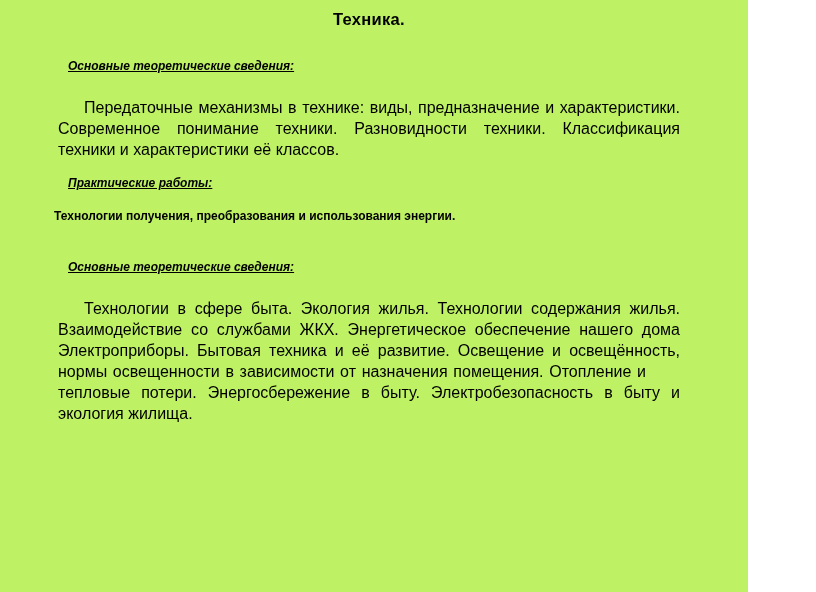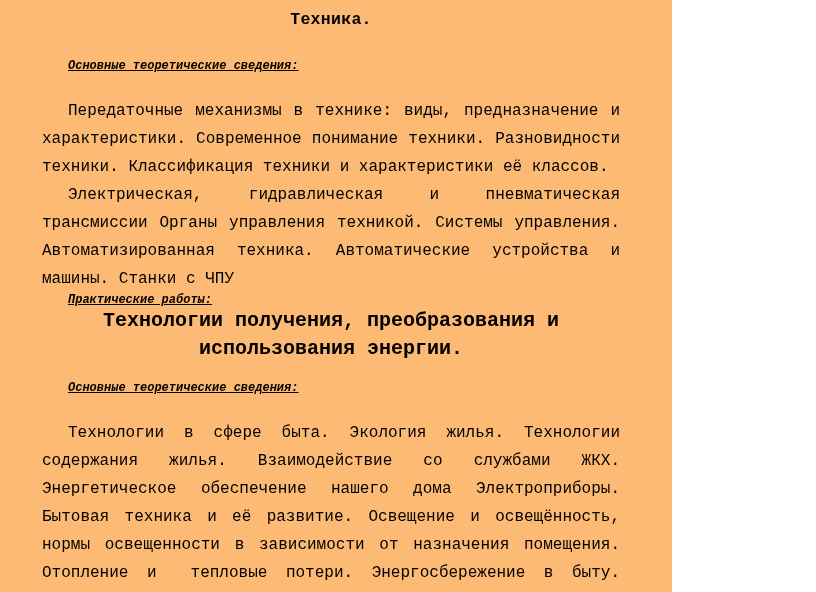--- a/index.html
+++ b/index.html
@@ -2,25 +2,25 @@
 <html lang="ru"><head>
 <meta charset="utf-8">
 <style>
   html, body {
     margin: 0;
     padding: 0;
     background: #ffffff;
   }
   .page {
     position: relative;
-    width: 672px;
+    width: 748px;
     height: 592px;
-    background: #fdba74;
+    background: #bef264;
     overflow: hidden;
-    font-family: Liberation Mono, monospace;
+    font-family: Liberation Sans, sans-serif;
     color: #000000;
   }
   .content {
     padding: 10px 52px 0 42px;
     box-sizing: border-box;
   }
   .title {
     text-align: center;
     font-weight: bold;
     font-size: 16.5px;
@@ -30,48 +30,47 @@
   .subhead {
     font-weight: bold;
     font-style: italic;
     font-size: 12px;
     text-decoration: underline;
     text-indent: 26px;
     margin: 0 0 24px 0;
   }
   p.body {
     font-size: 16px;
-    line-height: 28px;
-    margin: 0;
+    line-height: 21px;
+    margin: 16px;
     text-align: justify;
     text-indent: 26px;
   }
   .center-bold {
-    text-align: center;
+    text-align: left;
     font-weight: bold;
-    font-size: 20px;
+    font-size: 12px;
     line-height: 28px;
-    margin: 0;
+    margin: 12px;
   }
   .block-gap-md { height: 18px; }
   .wide-gap { display: inline-block; width: 34px; }
 </style>
 </head>
 <body>
 
 <div class="page">
   <div class="content">
 
     <div class="title">Техника.</div>
 
     <div class="subhead">Основные теоретические сведения:</div>
 
     <p class="body">Передаточные механизмы в технике: виды, предназначение и характеристики. Современное понимание техники. Разновидности техники. Классификация техники и характеристики её классов.</p>
 
-    <p class="body">Электрическая, гидравлическая и пневматическая трансмиссии Органы управления техникой. Системы управления. Автоматизированная техника. Автоматические устройства и машины. Станки с ЧПУ</p>
 
     <div class="subhead" style="margin:0; text-decoration: underline;">Практические работы:</div>
 
 
     <p class="center-bold">Технологии получения, преобразования и использования энергии.</p>
 
     <div class="block-gap-md"></div>
 
     <div class="subhead">Основные теоретические сведения:</div>
 

